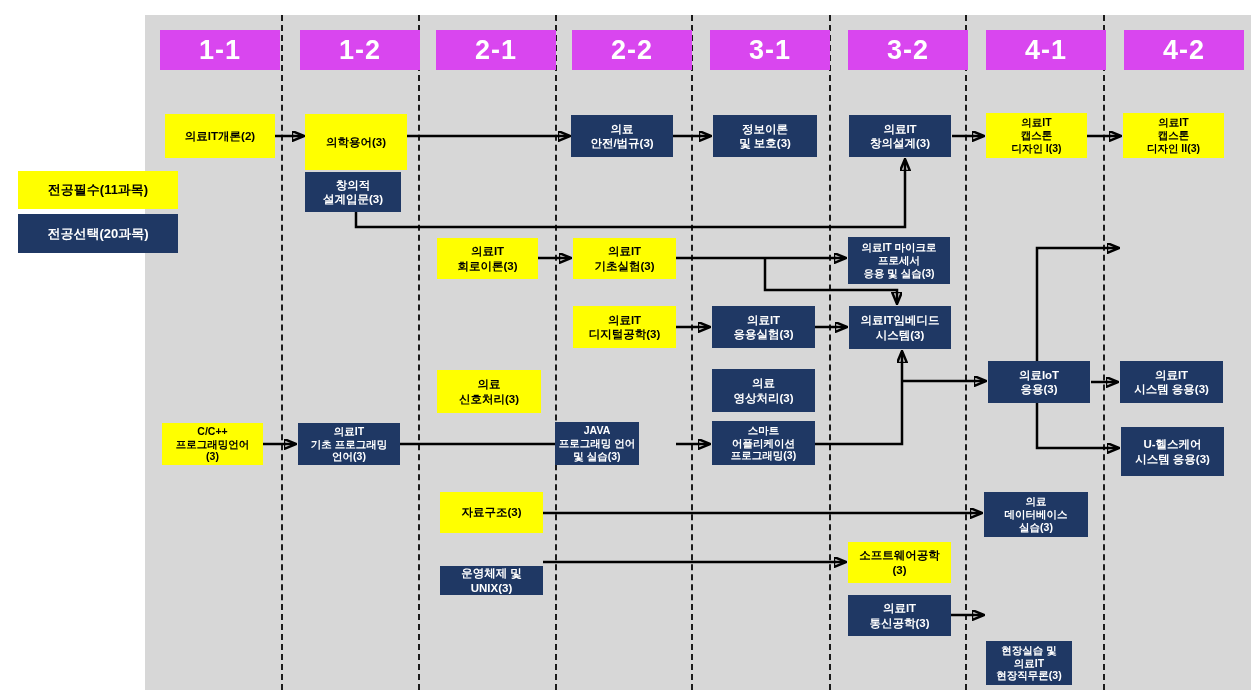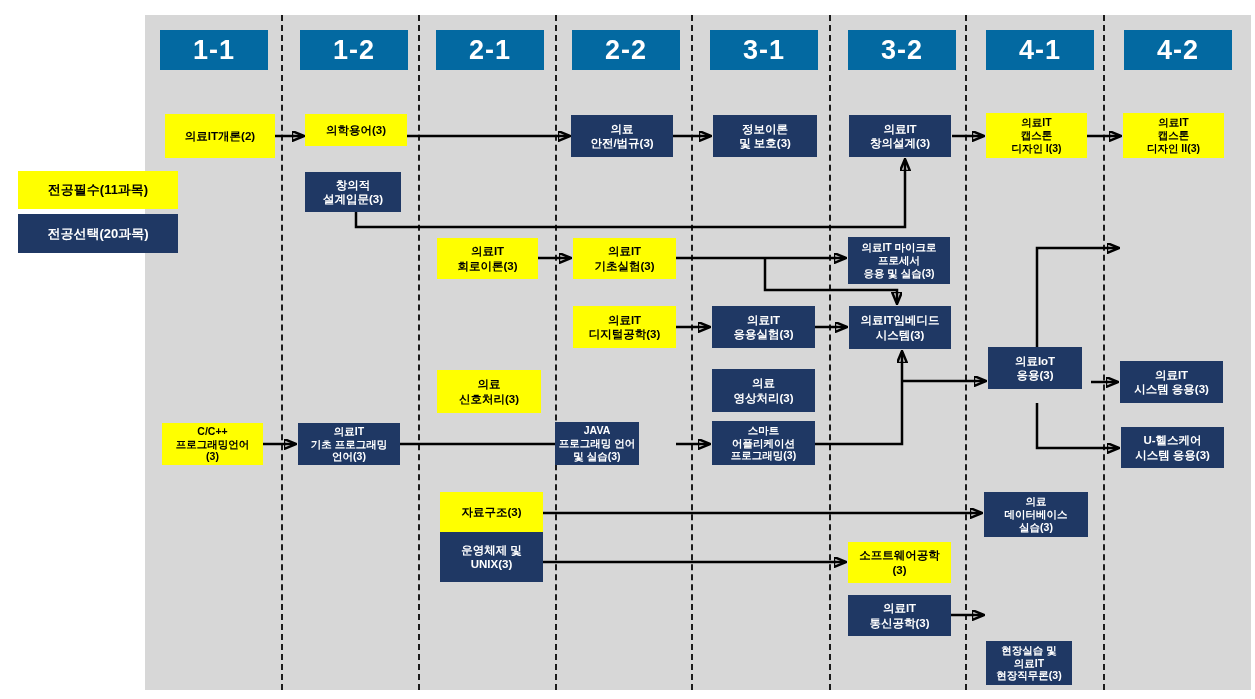--- a/index.html
+++ b/index.html
@@ -1,20 +1,20 @@
 <!DOCTYPE html>
 <html><head>
 <meta charset="utf-8">
 <style>
   html,body { margin:0; padding:0; background:#ffffff; }
   body { font-family:"Liberation Sans", sans-serif; }
   .canvas { position:relative; width:1255px; height:699px; background:#ffffff; overflow:hidden; }
   .panel { position:absolute; left:145px; top:15px; width:1106px; height:675px; background:#d7d7d7; }
   .divider { position:absolute; top:15px; height:675px; width:0; border-left:2px dashed #1b1b1b; }
-  .sem-header { position:absolute; top:30px; width:108px; height:40px; background:#0369a1; color:#ffffff;
+  .sem-header { position:absolute; top:30px; width:120px; height:40px; background:#d946ef; color:#ffffff;
                 font-weight:bold; font-size:27px; display:flex; align-items:center; justify-content:center; letter-spacing:1px; }
   .box { position:absolute; display:flex; align-items:center; justify-content:center; text-align:center;
          font-weight:bold; font-size:11.5px; line-height:1.25; white-space:pre-line; }
   .yellow { background:#ffff00; color:#000000; }
   .navy { background:#1f3864; color:#ffffff; }
   .small { font-size:10.5px; line-height:1.22; }
   .legend { position:absolute; display:flex; align-items:center; justify-content:center; text-align:center;
             font-weight:bold; font-size:13px; }
   svg.arrows { position:absolute; left:0; top:0; width:1255px; height:699px; pointer-events:none; }
   svg.arrows path { fill:none; stroke:#000000; stroke-width:2.5; }
@@ -70,21 +70,21 @@
     <path d="M1037,403 V448 H1118" marker-end="url(#arrow)"></path>
     <path d="M263,444 H295" marker-end="url(#arrow)"></path>
     <path d="M400,444 H570" marker-end="url(#arrow)"></path>
     <path d="M676,444 H709" marker-end="url(#arrow)"></path>
     <path d="M543,513 H981" marker-end="url(#arrow)"></path>
     <path d="M543,562 H845" marker-end="url(#arrow)"></path>
     <path d="M951,615 H983" marker-end="url(#arrow)"></path>
   </svg>
 
   <div class="box yellow" style="left:165px;top:114px;width:110px;height:44px">의료IT개론(2)</div>
-  <div class="box yellow" style="left:305px;top:114px;width:102px;height:32px">의학용어(3)</div>
+  <div class="box yellow" style="left:305px;top:114px;width:102px;height:56px">의학용어(3)</div>
   <div class="box navy" style="left:305px;top:172px;width:96px;height:40px">창의적
 설계입문(3)</div>
   <div class="box navy" style="left:571px;top:115px;width:102px;height:42px">의료
 안전/법규(3)</div>
   <div class="box navy" style="left:713px;top:115px;width:104px;height:42px">정보이론
 및 보호(3)</div>
   <div class="box navy" style="left:849px;top:115px;width:102px;height:42px">의료IT
 창의설계(3)</div>
   <div class="box yellow small" style="left:986px;top:113px;width:101px;height:45px">의료IT
 캡스톤
@@ -105,46 +105,46 @@
 디지털공학(3)</div>
   <div class="box navy" style="left:712px;top:306px;width:103px;height:42px">의료IT
 응용실험(3)</div>
   <div class="box navy" style="left:849px;top:306px;width:102px;height:43px">의료IT임베디드
 시스템(3)</div>
 
   <div class="box yellow" style="left:437px;top:370px;width:104px;height:43px">의료
 신호처리(3)</div>
   <div class="box navy" style="left:712px;top:369px;width:103px;height:43px">의료
 영상처리(3)</div>
-  <div class="box navy" style="left:988px;top:347px;width:94px;height:42px">의료IoT
+  <div class="box navy" style="left:988px;top:361px;width:102px;height:42px">의료IoT
 응용(3)</div>
   <div class="box navy" style="left:1120px;top:361px;width:103px;height:42px">의료IT
 시스템 응용(3)</div>
 
   <div class="box yellow small" style="left:162px;top:423px;width:101px;height:42px">C/C++
 프로그래밍언어
 (3)</div>
   <div class="box navy small" style="left:298px;top:423px;width:102px;height:42px">의료IT
 기초 프로그래밍
 언어(3)</div>
   <div class="box navy small" style="left:555px;top:422px;width:84px;height:43px">JAVA
 프로그래밍 언어
 및 실습(3)</div>
   <div class="box navy small" style="left:712px;top:421px;width:103px;height:44px">스마트
 어플리케이션
 프로그래밍(3)</div>
-  <div class="box navy" style="left:1121px;top:427px;width:103px;height:41px">U-헬스케어
+  <div class="box navy" style="left:1121px;top:427px;width:103px;height:49px">U-헬스케어
 시스템 응용(3)</div>
 
   <div class="box yellow" style="left:440px;top:492px;width:103px;height:41px">자료구조(3)</div>
   <div class="box navy small" style="left:984px;top:492px;width:104px;height:45px">의료
 데이터베이스
 실습(3)</div>
 
-  <div class="box navy" style="left:440px;top:532px;width:103px;height:50px">운영체제 및
+  <div class="box navy" style="left:440px;top:566px;width:103px;height:29px">운영체제 및
 UNIX(3)</div>
   <div class="box yellow" style="left:848px;top:542px;width:103px;height:41px">소프트웨어공학
 (3)</div>
 
   <div class="box navy" style="left:848px;top:595px;width:103px;height:41px">의료IT
 통신공학(3)</div>
   <div class="box navy small" style="left:986px;top:641px;width:86px;height:44px">현장실습 및
 의료IT
 현장직무론(3)</div>
 

